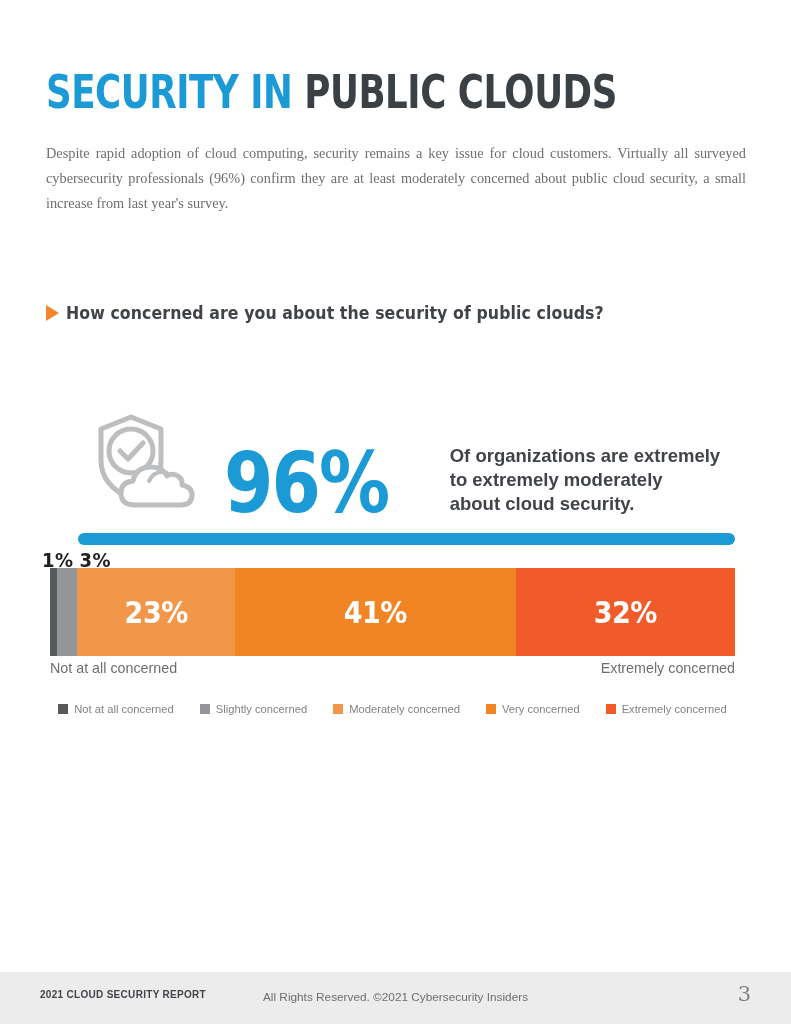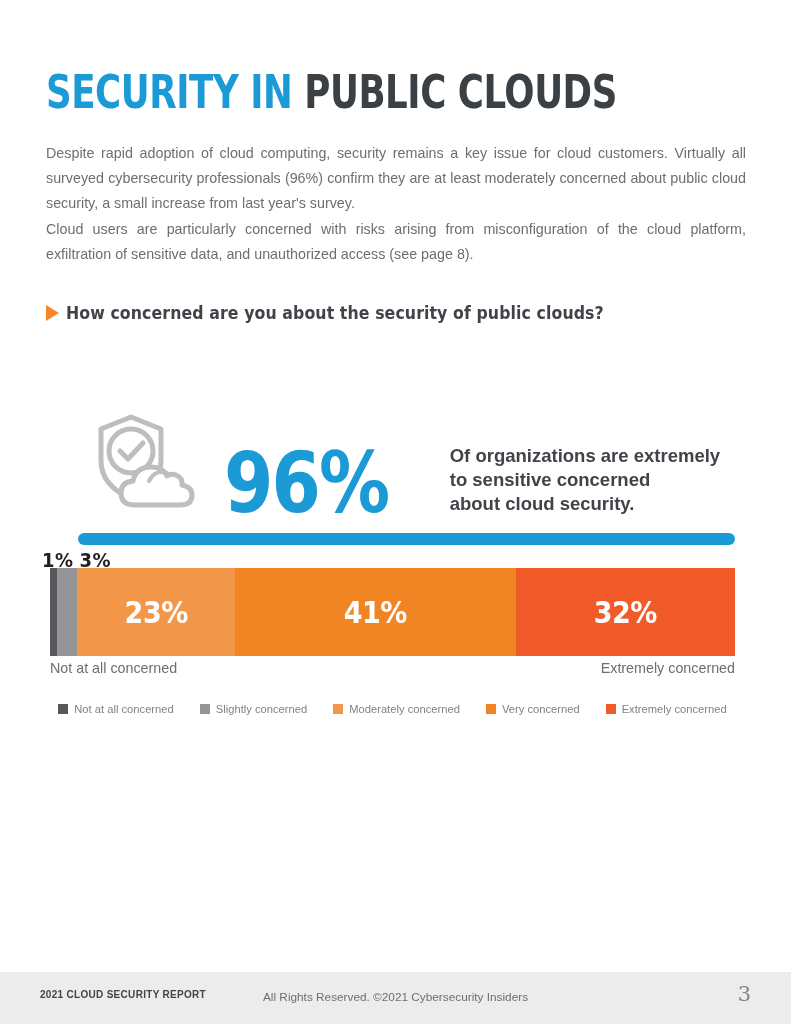--- a/index.html
+++ b/index.html
@@ -42,20 +42,21 @@
 
   
   .body-copy {
     position: absolute;
     left: 46px;
     width: 700px;
     color: #6d6e71;
     font-size: 14.3px;
     line-height: 25px;
     text-align: justify;
+    font-family: Liberation Serif, serif;
   }
   #para1 { top: 127px; }
   #para2 { top: 203px; }
 
   
   .question-row {
     position: absolute;
     left: 46px;
     top: 303px;
     display: flex;
@@ -230,41 +231,40 @@
 <body>
 
 <div class="page">
 
   <h1 class="title">
     <span class="blue">SECURITY IN</span>
     <span class="dark">PUBLIC CLOUDS</span>
   </h1>
 
   <p class="body-copy" id="para1">Despite rapid adoption of cloud computing, security remains a key issue for cloud customers. Virtually all surveyed cybersecurity professionals (96%) confirm they are at least moderately concerned about public cloud security, a small increase from last year's survey.</p>
-  <p class="body-copy" id="para2">Cloud users are particularly concerned with risks arising from misconfiguration of the cloud platform, exfiltration of sensitive data, and unauthorized access (see page 8).</p>
 
   <div class="question-row">
     <span class="tri-icon"></span>
     <span class="question-text">How concerned are you about the security of public clouds?</span>
   </div>
 
   <div class="stat-block">
     <span>
       <svg class="shield-icon" viewBox="0 0 110 100" xmlns="http://www.w3.org/2000/svg">
         <path d="M38 4 L68 16 L68 48 Q68 72 38 86 Q8 72 8 48 L8 16 Z" fill="none" stroke="#bcbec0" stroke-width="5" stroke-linejoin="round"></path>
         <circle cx="38" cy="38" r="22" fill="none" stroke="#bcbec0" stroke-width="5"></circle>
         <path d="M27 38 L35 46 L50 30" fill="none" stroke="#bcbec0" stroke-width="5" stroke-linecap="round" stroke-linejoin="round"></path>
         <path d="M42 92 Q28 92 28 80 Q28 69 40 68 Q43 54 58 54 Q70 54 74 63 Q78 60 83 62 Q90 65 89 72 Q99 74 99 82 Q99 92 87 92 Z" fill="#ffffff" stroke="#bcbec0" stroke-width="5" stroke-linejoin="round"></path>
         <path d="M56 68 Q62 56 74 60" fill="none" stroke="#bcbec0" stroke-width="4" stroke-linecap="round"></path>
       </svg>
     </span>
     <div class="big-pct">96%</div>
     <div class="stat-caption">
       <div>Of organizations are extremely</div>
-      <div>to sensitive concerned</div>
+      <div>to extremely moderately</div>
       <div>about cloud security.</div>
     </div>
   </div>
 
   <div class="blue-bar"></div>
 
   <div class="tiny-labels">
     <span>1%</span><span>3%</span>
   </div>
 

